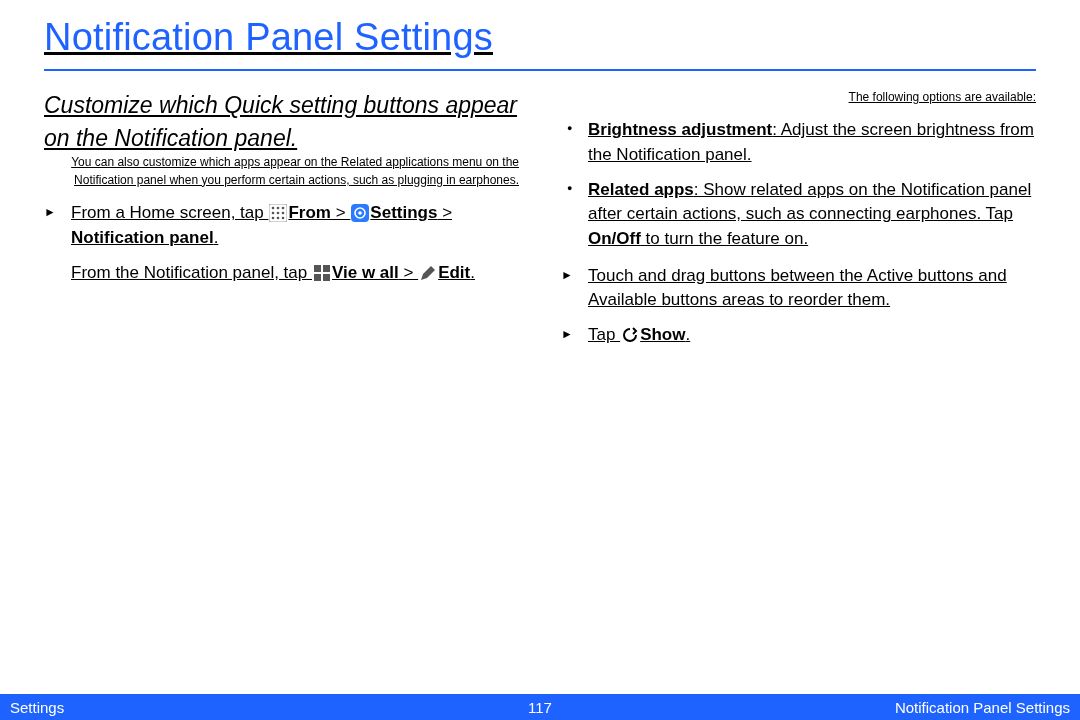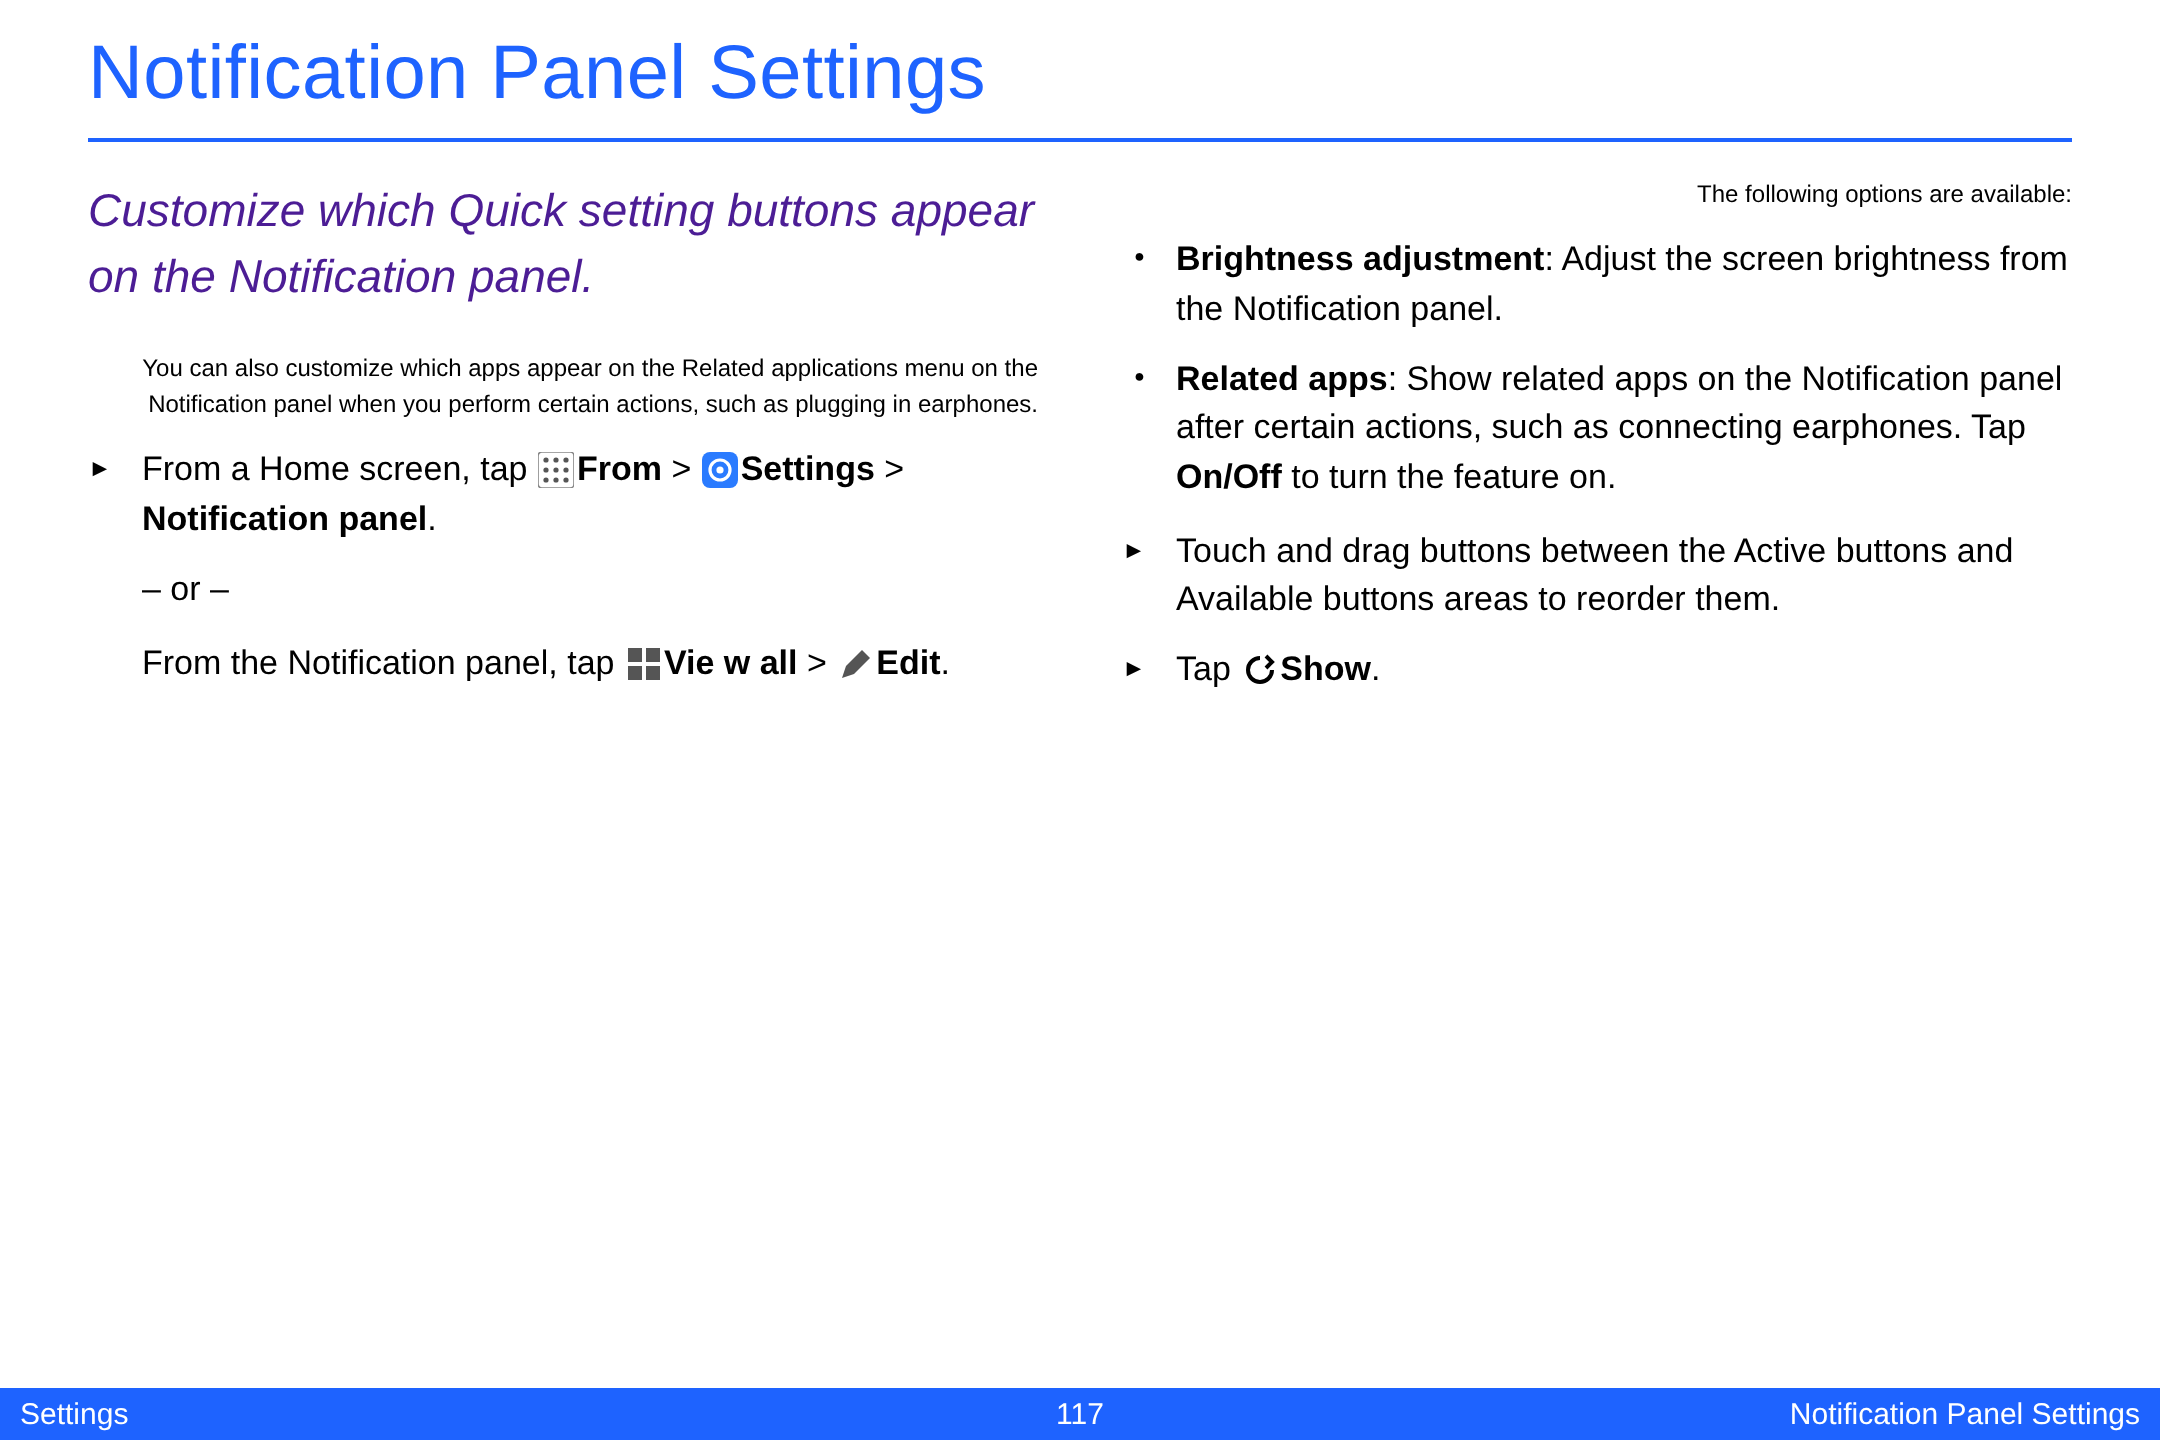--- a/index.html
+++ b/index.html
@@ -11,20 +11,21 @@
     color: #000;
     background: #fff;
     overflow: hidden;
     position: relative;
   }
   .page {
     width: 1080px;
     height: 720px;
     padding: 0;
     position: relative;
+    text-decoration: underline;
   }
   .title {
     font-size: 38px;
     color: #1e63ff;
     font-weight: 400;
     padding: 16px 0 10px 44px;
     letter-spacing: 0.2px;
   }
   .title-rule {
     height: 2px;
@@ -34,22 +35,21 @@
   .columns {
     display: flex;
     gap: 42px;
     padding: 0 44px;
   }
   .col { width: 478px; }
   .subtitle {
     font-size: 23px;
     line-height: 1.42;
     font-style: italic;
-    color: #4c1d95;
-    margin-bottom: 22px;
+    color: #000000;
   }
   .para {
     font-size: 12px;
     line-height: 1.45;
     margin-bottom: 12px;
     text-align: right;
   }
   .step-list { list-style: none; padding-left: 0; }
   .step-list > li {
     position: relative;
@@ -141,21 +141,20 @@
                   <circle cx="9" cy="14" r="1.3"></circle>
                   <circle cx="14" cy="14" r="1.3"></circle>
                 </g>
               </svg></span><b>From</b><span> &gt; </span><span class="ico"><svg viewBox="0 0 18 18">
                 <rect x="0" y="0" width="18" height="18" rx="4" fill="#2a7bff"></rect>
                 <circle cx="9" cy="9" r="5" fill="none" stroke="#fff" stroke-width="1.6"></circle>
                 <circle cx="9" cy="9" r="1.8" fill="#fff"></circle>
               </svg></span><b>Settings</b><span> &gt; </span><b>Notification panel</b><span>.</span>
 
           <ul class="sub-list">
-            <li>– or –</li>
             <li>
               <span>From the Notification panel, tap </span><span class="ico"><svg viewBox="0 0 18 18">
                     <g fill="#555">
                       <rect x="1" y="1" width="7" height="7"></rect>
                       <rect x="10" y="1" width="7" height="7"></rect>
                       <rect x="1" y="10" width="7" height="7"></rect>
                       <rect x="10" y="10" width="7" height="7"></rect>
                     </g>
                   </svg></span><b>Vie w all</b><span> &gt; </span><span class="ico"><svg viewBox="0 0 18 18">
                     <path d="M2 16 L4 10 L12 2 L16 6 L8 14 Z" fill="#555"></path>

